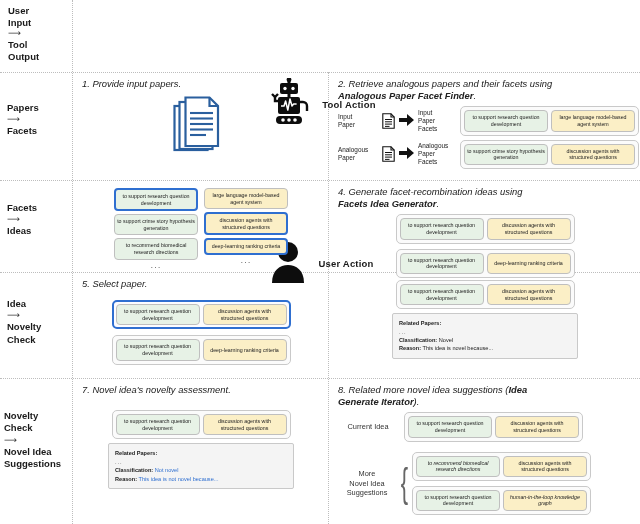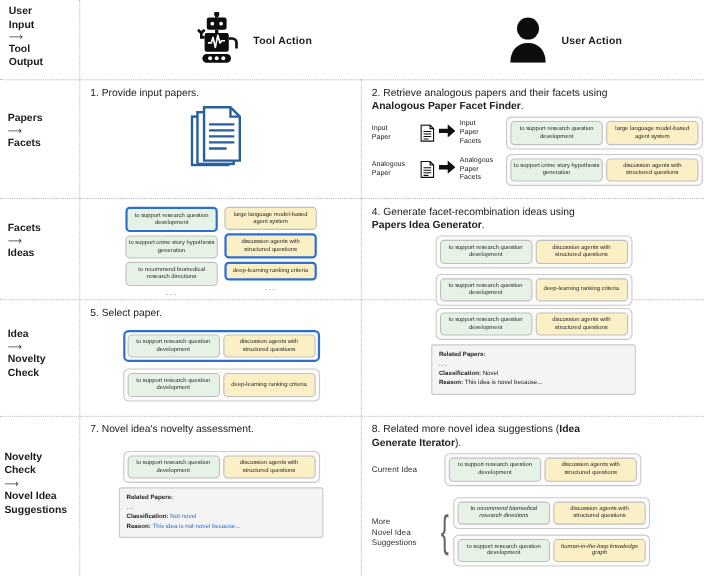--- a/index.html
+++ b/index.html
@@ -33,21 +33,21 @@
   .actor { display:flex; align-items:center; gap:10px; }
   .actor-name { font-size:9.5px; font-weight:bold; letter-spacing:.2px; }
 
   
   .row-label { position:absolute; left:7px; font-size:9.5px; font-weight:bold;
                line-height:12.4px; }
   .row-label .arrow { display:block; font-weight:normal; color:#3a3a3a;
                       font-size:9px; line-height:11px; }
 
   
-  .step { font-size:9.4px; line-height:12.2px; color:#202020; margin:0 0 4px 0; }
+  .step { font-size:9.4px; line-height:12.2px; color:#202020; margin:0 0 4px 0;font-style:italic; }
   .step b { font-weight:bold; }
 
   
   .idea-box { display:inline-flex; gap:3px; padding:3px;
               border:1px solid #c9c9c9; border-radius:5px; background:#fbfbfb; }
   .idea-box.sel { border:2px solid #2f6fd0; padding:2px; background:#fcfcff; }
   .chip { border:1px solid #bfbfbf; border-radius:4px;
           font-size:5.3px; line-height:6.6px; text-align:center;
           padding:3px 2px; display:flex; align-items:center;
           justify-content:center; color:#222; }
@@ -75,37 +75,37 @@
            border-radius:2px; padding:5px 6px; font-size:5.6px;
            line-height:8.4px; color:#222; }
   .panel .k { font-weight:bold; }
   .panel .edited { color:#2f6fd0; }
   .panel .ell { display:block; letter-spacing:1px; color:#333; }
 
   
   .s2row { display:flex; align-items:center; gap:4px; margin-bottom:4px; }
   .s2lbl { font-size:6.4px; line-height:8px; width:40px; color:#222; }
   .s2lbl.r { width:38px; }
-  .s8lbl { font-size:7.4px; line-height:9.4px; color:#333; text-align:left; }
+  .s8lbl { font-size:7.4px; line-height:9.4px; color:#333; text-align:center; }
 </style>
 </head>
 <body>
 
 <div class="figure">
 
   <div class="vline"></div>
 
   <div class="hline" style="top:72px"></div>
   <div class="hline" style="top:180px"></div>
   <div class="hline" style="top:272px"></div>
   <div class="hline" style="top:378px"></div>
 
   <div class="vline" style="left:328px; top:72px"></div>
 
-  <div class="row" style="top:0; height:72px;">
+  <div class="row" style="top:0; height:72px;flex-direction:column;">
     <div class="lab-col">
       <div class="hdr-label">
         <span>User</span><br>
         <span>Input</span>
         <span class="arrow">⟶</span>
         <span>Tool</span><br>
         <span>Output</span>
       </div>
     </div>
 
@@ -268,21 +268,21 @@
           <div class="chip yellow w2 sel">deep-learning ranking criteria</div>
           <div class="dots">···</div>
         </div>
       </div>
     </div>
 
     <div class="cell right">
       <p class="step">
         <span>4.</span>
         <span>Generate facet-recombination ideas using</span><br>
-        <b>Papers Idea Generator</b><span>.</span>
+        <b>Facets Idea Generator</b><span>.</span>
       </p>
       <div style="display:flex;flex-direction:column;align-items:center;gap:5px;margin-top:3px;">
         <div class="idea-box">
           <div class="chip green w1">to support research question development</div>
           <div class="chip yellow w2">discussion agents with structured questions</div>
         </div>
         <div class="idea-box">
           <div class="chip green w1">to support research question development</div>
           <div class="chip yellow w2">deep-learning ranking criteria</div>
         </div>

